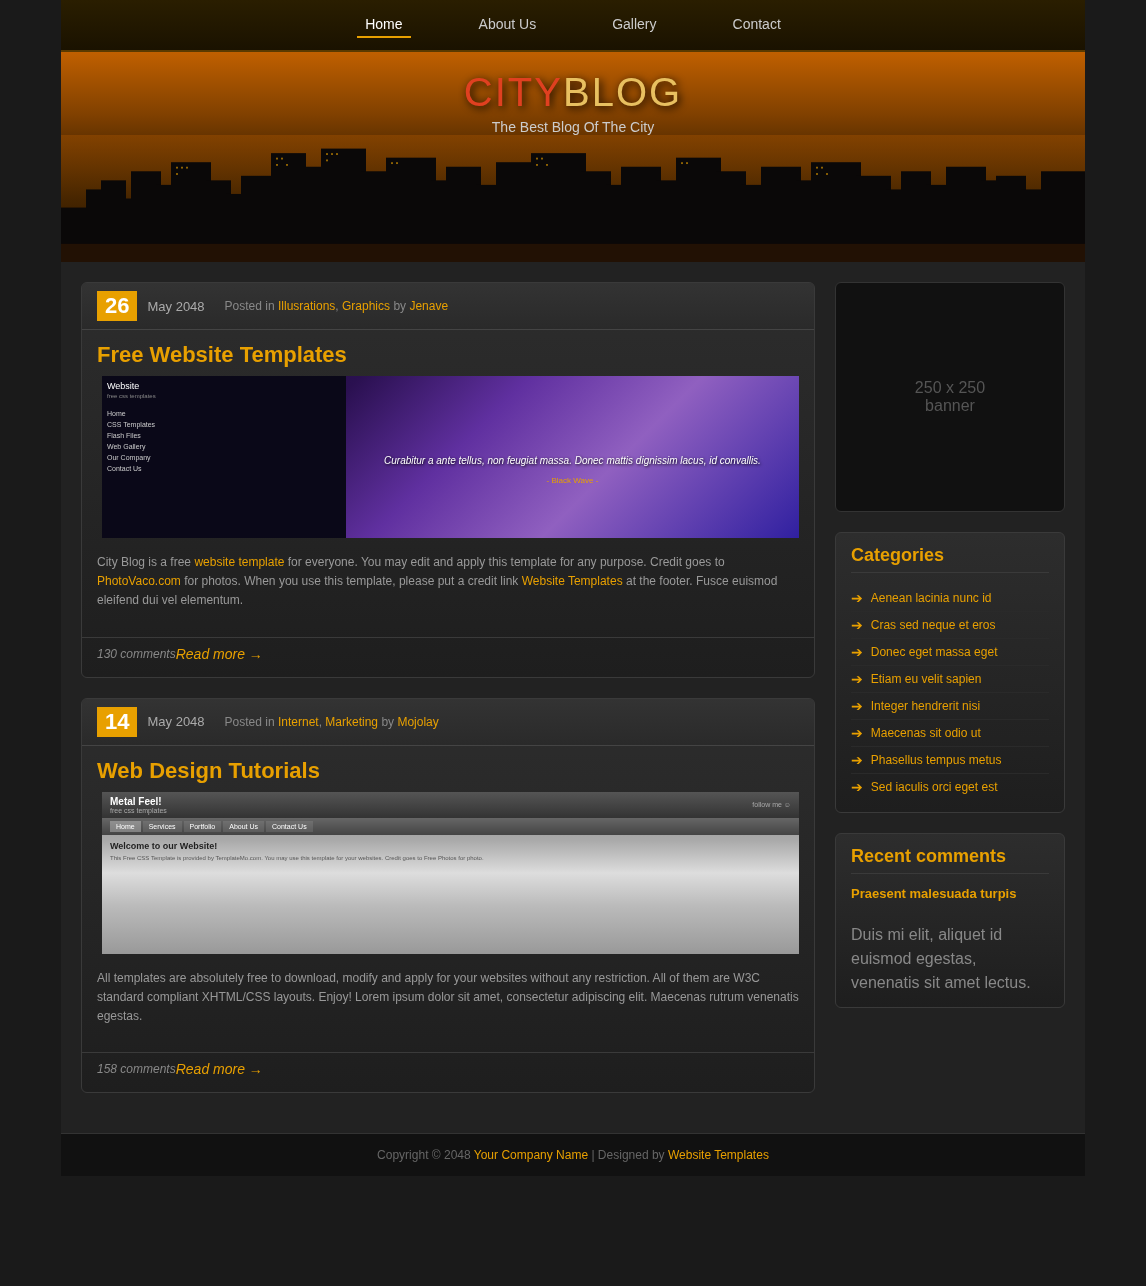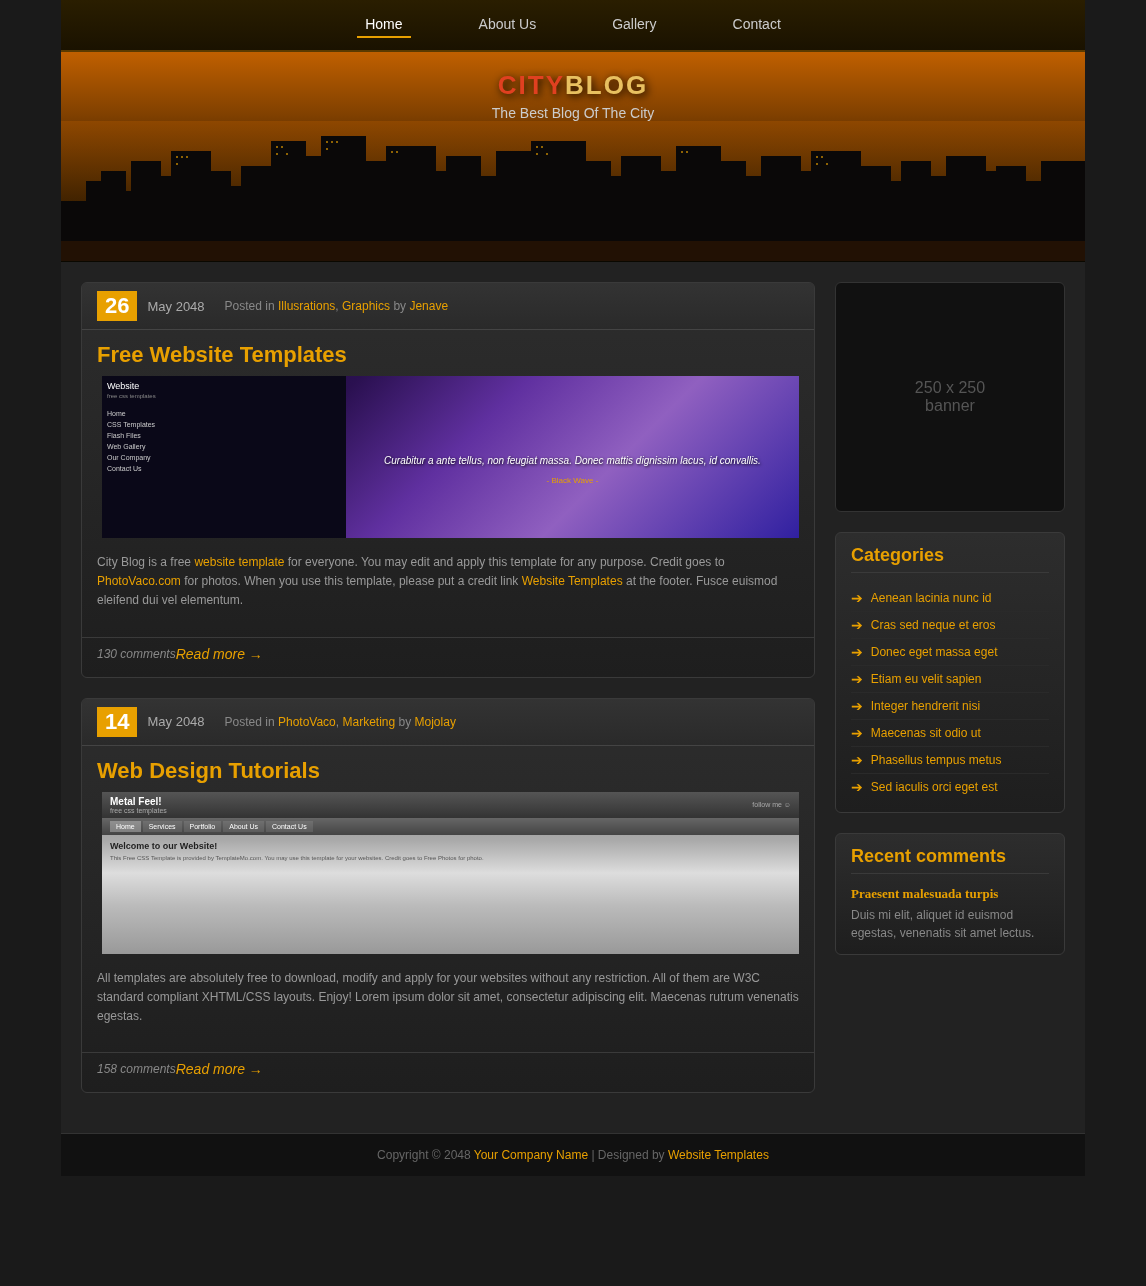--- a/index.html
+++ b/index.html
@@ -38,22 +38,22 @@
       position: relative;
       height: 210px;
       background: linear-gradient(to bottom, #c06000 0%, #804000 30%, #1a1000 70%, #0a0800 100%);
       overflow: hidden;
       display: flex;
       flex-direction: column;
       align-items: center;
       padding-top: 18px;
     }
     #header .site-title {
-      font-size: 26px;
-      font-weight: bold;
+      font-size: 40px;
+      font-weight: normal;
       letter-spacing: 2px;
       color: #e8c060;
       text-shadow: 2px 2px 8px #000;
       z-index: 2;
     }
     #header .site-title span.city {
       color: #e04020;
     }
     #header .site-title span.blog {
       color: #e8c060;
@@ -215,26 +215,25 @@
     .cat-link {
       color: #e8a000;
       font-size: 12px;
       cursor: pointer;
       text-decoration: none;
     }
     .recent-comment-title {
       color: #e8a000;
       font-size: 13px;
       font-weight: bold;
-      margin-bottom: 4px;
-      font-family: Liberation Serif, serif;
+      margin-bottom: 22px;
     }
     .recent-comment-body {
       color: #888;
-      font-size: 12px;
+      font-size: 16px;
       line-height: 1.5;
     }
 
     
     #footer {
       background: #111;
       border-top: 1px solid #333;
       text-align: center;
       padding: 14px;
       color: #666;
@@ -492,21 +491,21 @@
           <a class="read-more">Read more</a>
         </div>
       </article>
 
       <article class="post">
         <div class="post-date-bar">
           <div class="post-date-box">14</div>
           <span class="post-date-month">May 2048</span>
           <span class="post-meta">
             <span>Posted in</span>
-            <a>PhotoVaco</a>,
+            <a>Internet</a>,
             <a>Marketing</a>
             <span>by</span>
             <a>Mojolay</a>
           </span>
         </div>
         <h2 class="post-title">Web Design Tutorials</h2>
         <div class="post-image">
 
           <div class="tmpl-img-2">
             <div class="tmpl-img-2-header">

